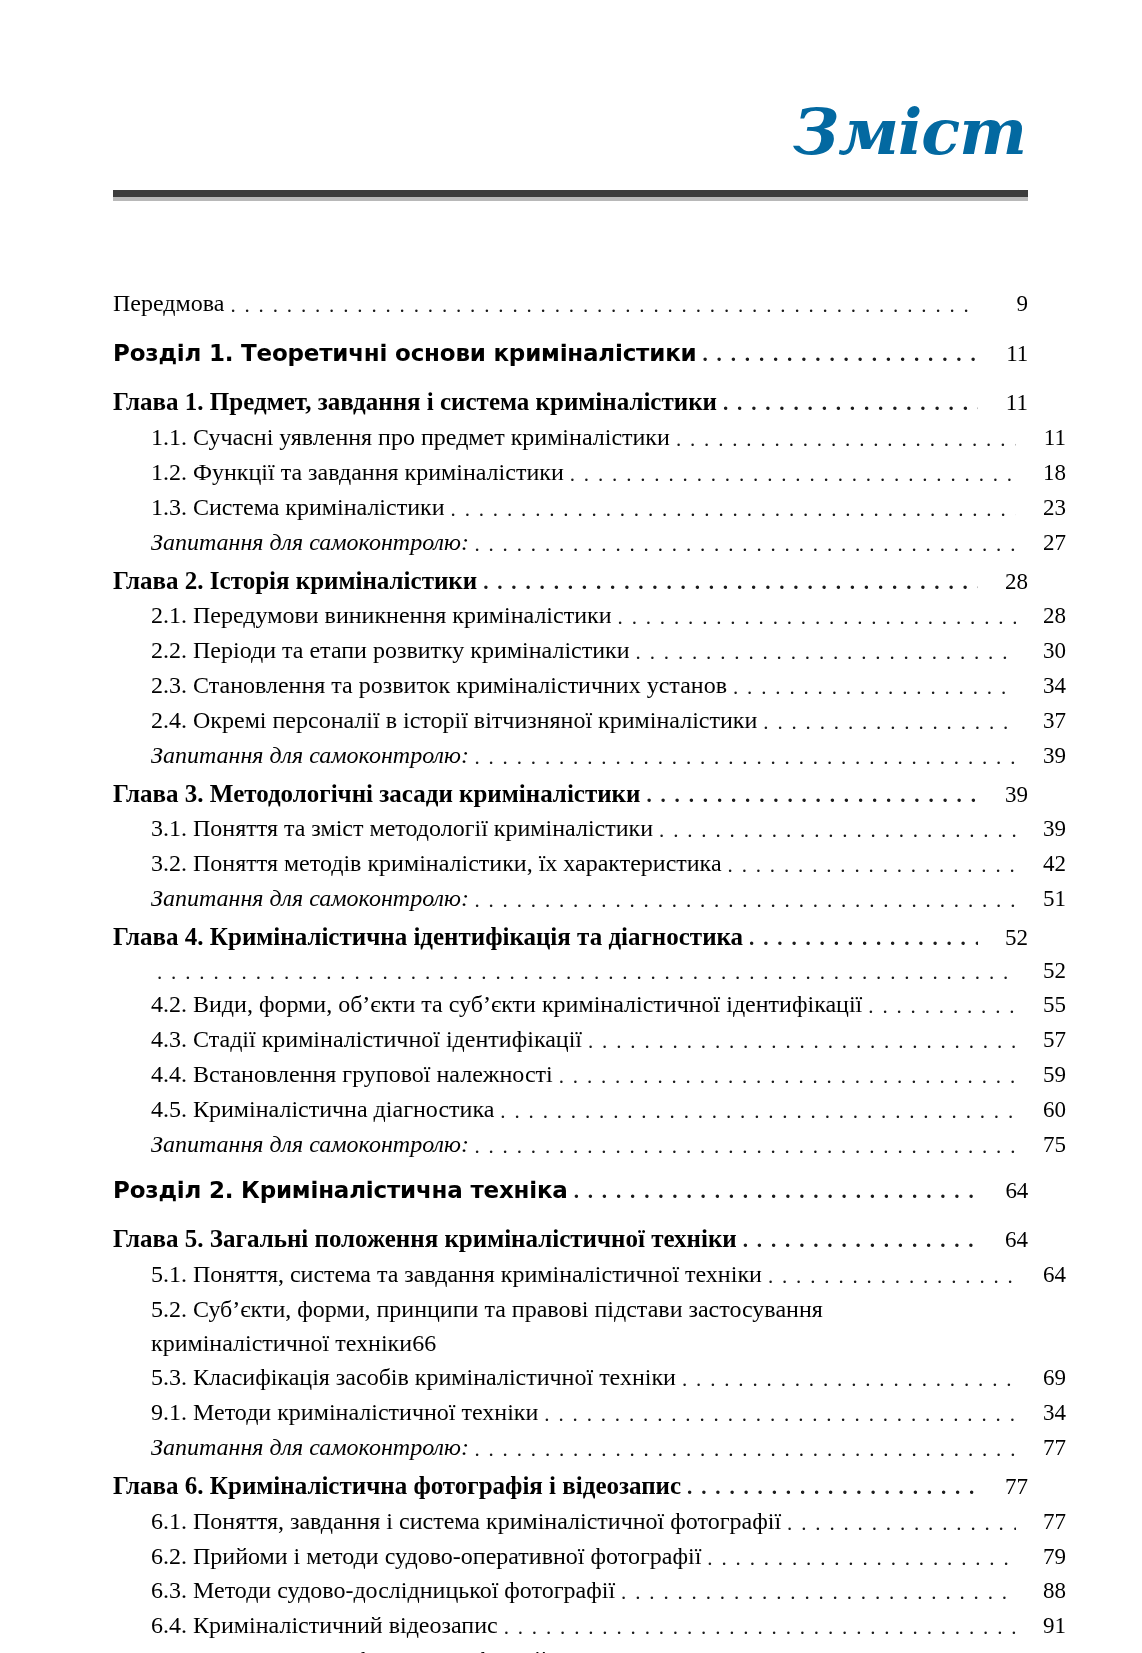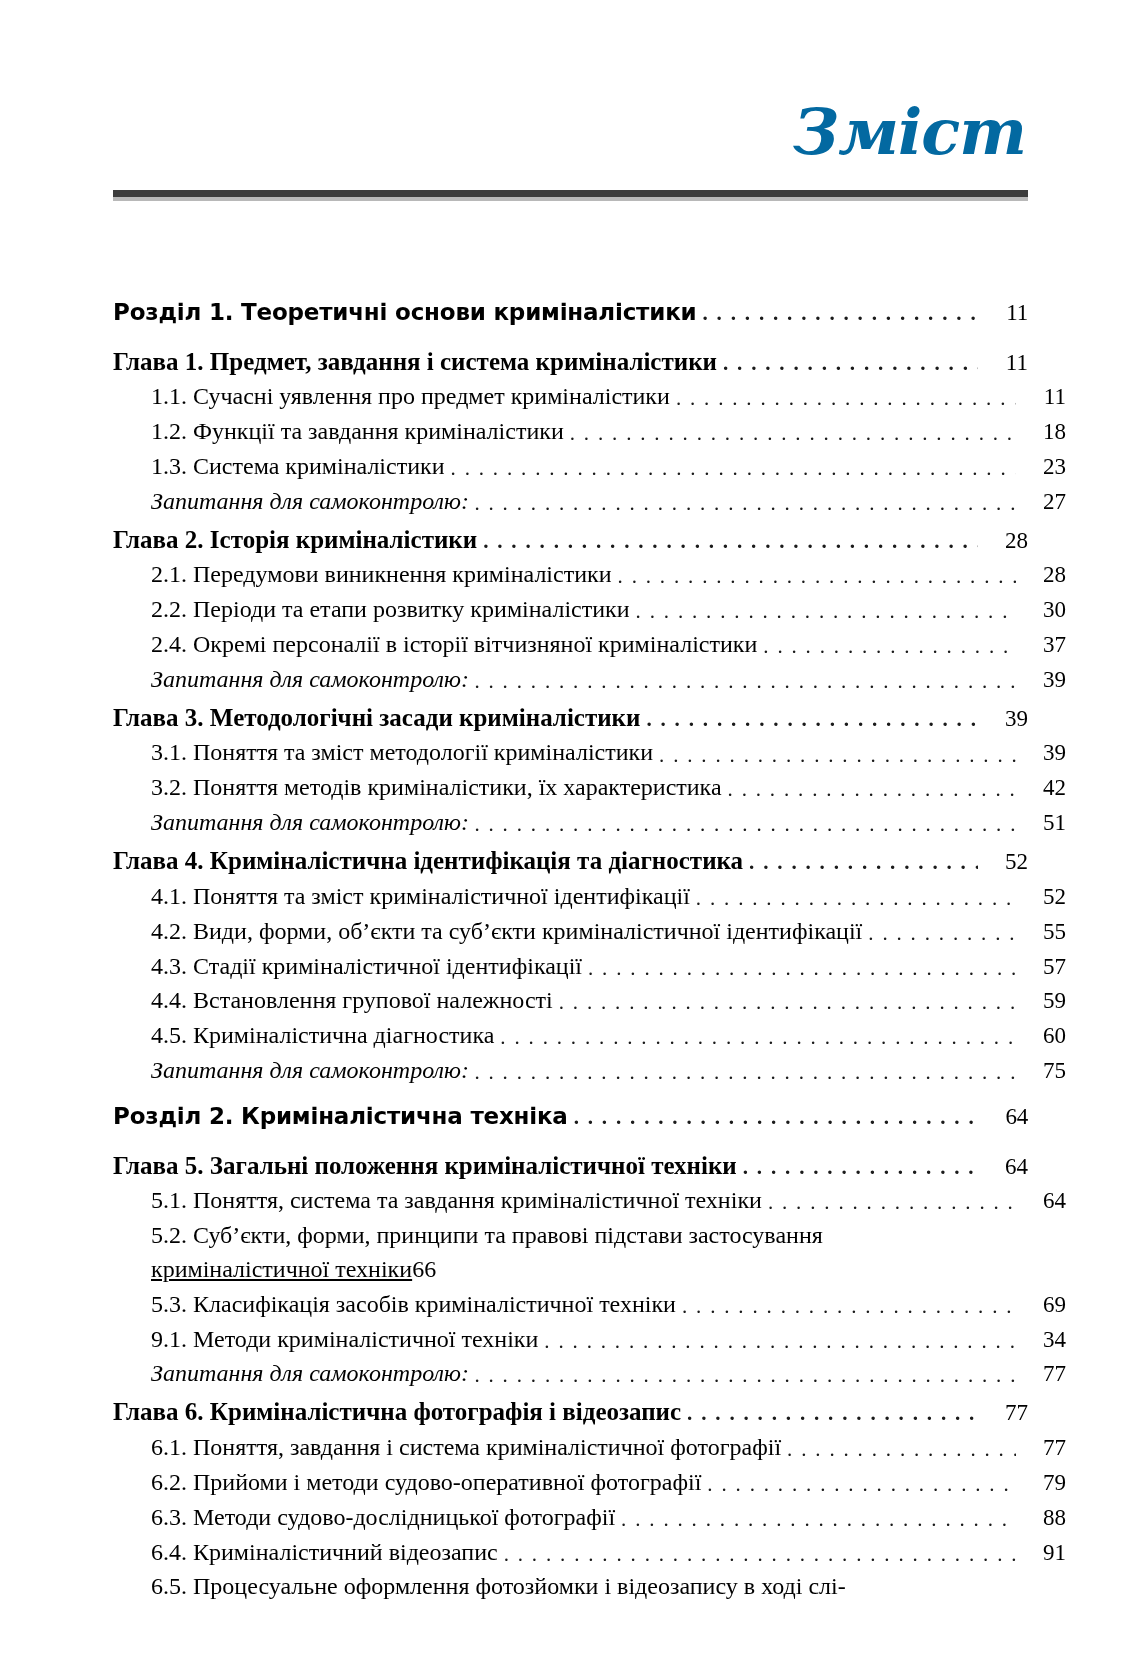--- a/index.html
+++ b/index.html
@@ -153,36 +153,41 @@
   }
   .e-wrap .first-line {
     display: block;
     white-space: pre-wrap;
   }
   .e-wrap .second {
     display: flex;
     align-items: baseline;
     width: 100%;
   }
-  .e-wrap .second .label { flex: 0 1 auto; white-space: pre-wrap; text-decoration: underline; }
+  .e-wrap .second .label { flex: 0 1 auto; white-space: pre-wrap; }
 </style>
 </head>
 <body>
 
 <div class="page">
 
   <div class="header">
     <div class="page-title">Зміст</div>
     <div class="rule-wrap">
       <div class="rule-thick"></div>
       <div class="rule-thin"></div>
     </div>
   </div>
 
   <div class="toc" id="toc-list">
+      <div class="entry e-front">
+        <span class="label">Передмова</span>
+        <span class="leader"></span>
+        <span class="pageno">9</span>
+      </div>
       <div class="entry e-part">
         <span class="label">Розділ 1. Теоретичні основи криміналістики</span>
         <span class="leader"></span>
         <span class="pageno">11</span>
       </div>
       <div class="entry e-chapter">
         <span class="label">Глава 1. Предмет, завдання і система криміналістики</span>
         <span class="leader"></span>
         <span class="pageno">11</span>
       </div>
@@ -215,20 +220,25 @@
         <span class="label">2.1. Передумови виникнення криміналістики</span>
         <span class="leader"></span>
         <span class="pageno">28</span>
       </div>
       <div class="entry e-item">
         <span class="label">2.2. Періоди та етапи розвитку криміналістики</span>
         <span class="leader"></span>
         <span class="pageno">30</span>
       </div>
       <div class="entry e-item">
+        <span class="label">2.3. Становлення та розвиток криміналістичних установ</span>
+        <span class="leader"></span>
+        <span class="pageno">34</span>
+      </div>
+      <div class="entry e-item">
         <span class="label">2.4. Окремі персоналії в історії вітчизняної криміналістики</span>
         <span class="leader"></span>
         <span class="pageno">37</span>
       </div>
       <div class="entry e-self">
         <span class="label">Запитання для самоконтролю:</span>
         <span class="leader"></span>
         <span class="pageno">39</span>
       </div>
       <div class="entry e-chapter">
@@ -250,21 +260,20 @@
         <span class="label">Запитання для самоконтролю:</span>
         <span class="leader"></span>
         <span class="pageno">51</span>
       </div>
       <div class="entry e-chapter">
         <span class="label">Глава 4. Криміналістична ідентифікація та діагностика</span>
         <span class="leader"></span>
         <span class="pageno">52</span>
       </div>
       <div class="entry e-item">
-        <span class="label">4.1. Поняття та зміст криміналістичної ідентифікації</span>
         <span class="leader"></span>
         <span class="pageno">52</span>
       </div>
       <div class="entry e-item">
         <span class="label">4.2. Види, форми, об’єкти та суб’єкти криміналістичної ідентифікації</span>
         <span class="leader"></span>
         <span class="pageno">55</span>
       </div>
       <div class="entry e-item">
         <span class="label">4.3. Стадії криміналістичної ідентифікації</span>

